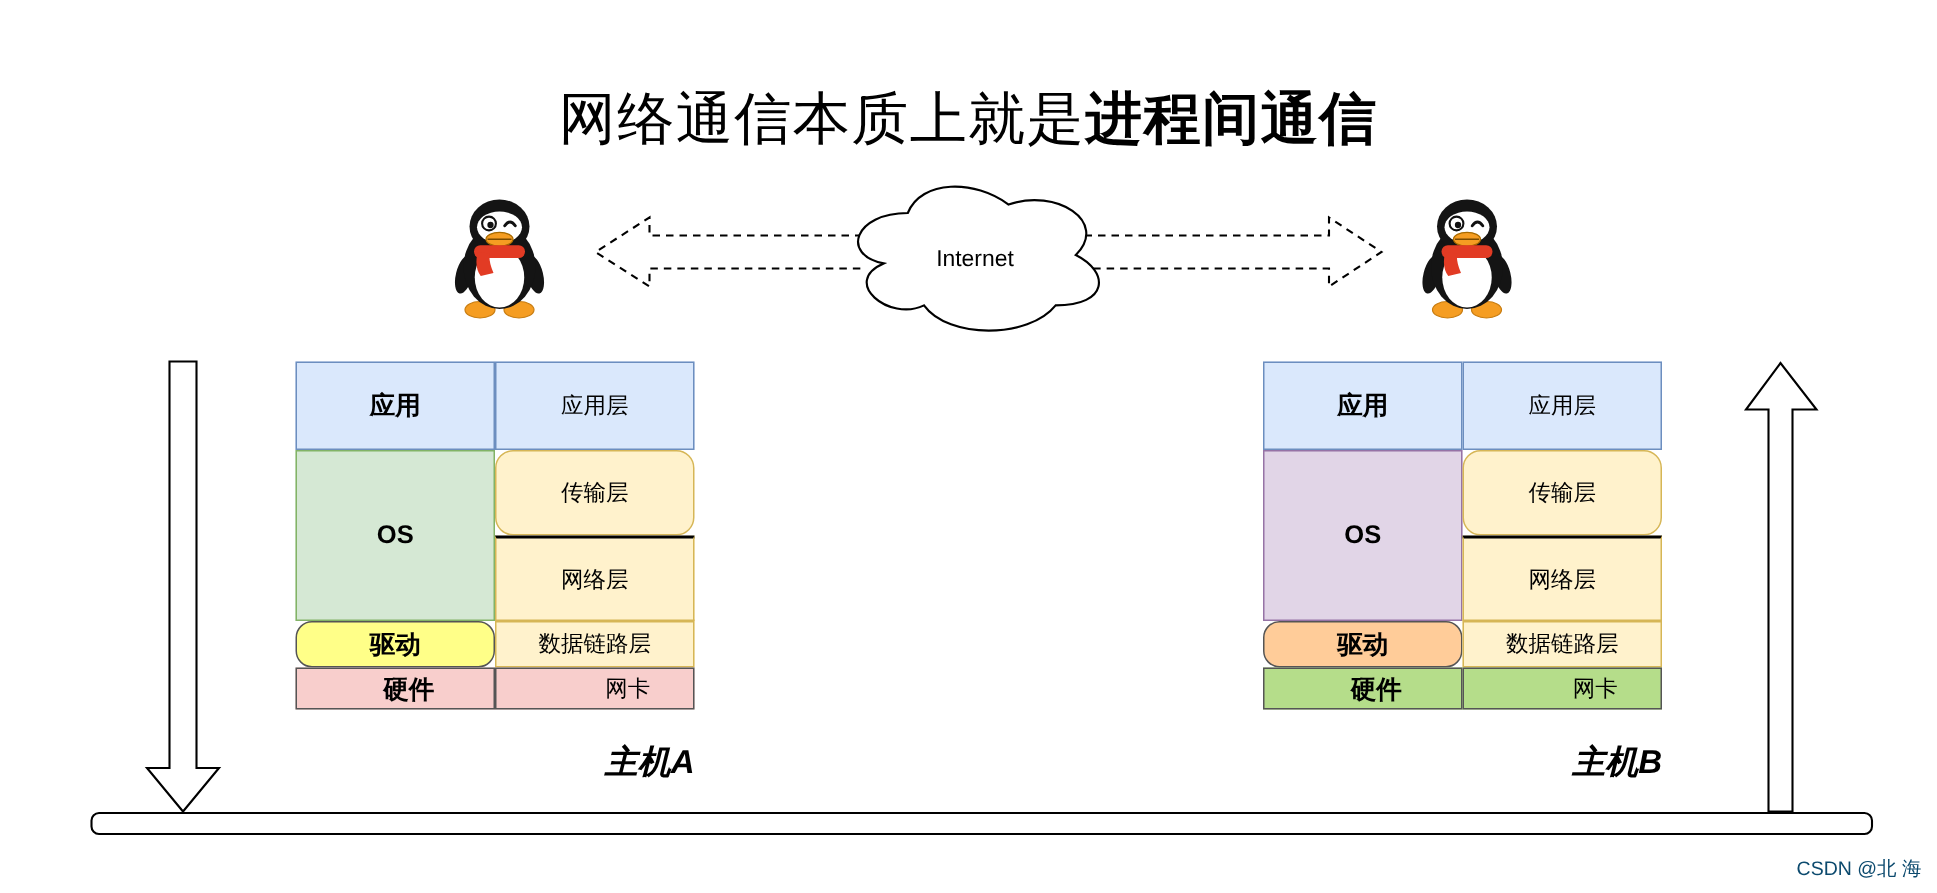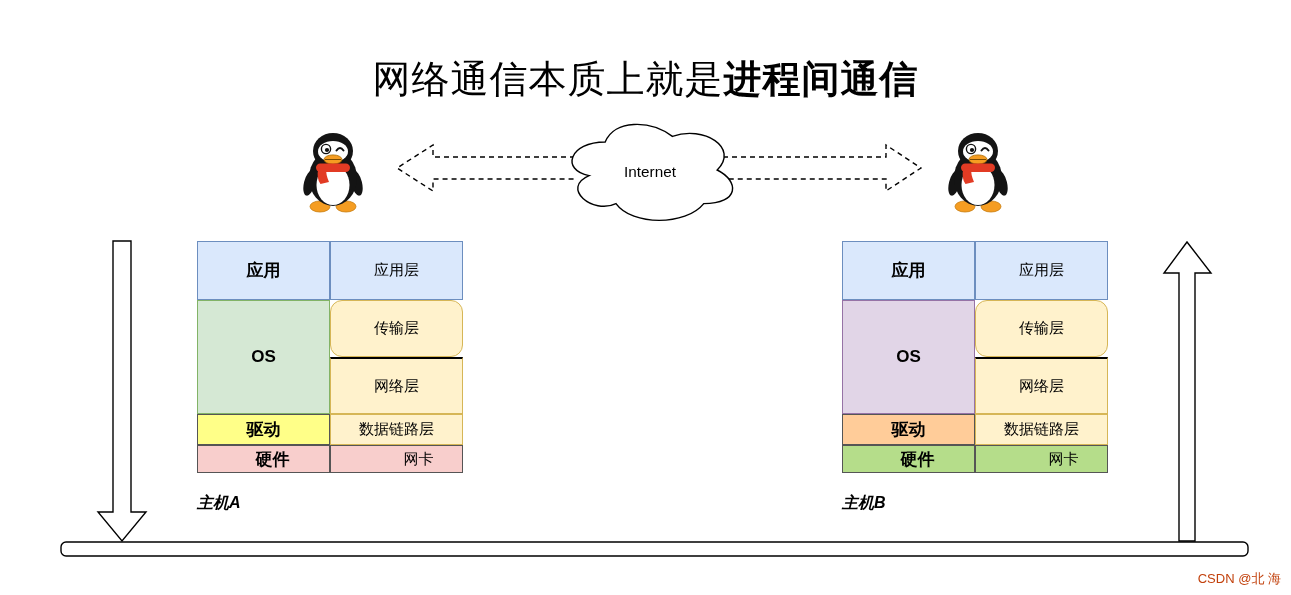--- a/index.html
+++ b/index.html
@@ -28,45 +28,45 @@
     grid-template-rows:59px 57px 57px 31px 28px;
   }
   .cell{
     display:flex;align-items:center;justify-content:center;
     box-sizing:border-box;border:1px solid #999;
     font-size:15px;color:#000;
   }
   .cell.lbold{font-weight:bold;font-size:17px;}
   .c-app{grid-column:1;grid-row:1;}
   .c-os{grid-column:1;grid-row:2/4;font-size:20px;}
-  .c-driver{grid-column:1;grid-row:4;}
+  .c-driver{grid-column:1;grid-row:4;border-radius:11px;}
   .c-hw{grid-column:1;grid-row:5;padding-left:18px;}
   .c-applayer{grid-column:2;grid-row:1;}
   .c-transport{grid-column:2;grid-row:2;border-radius:12px;}
   .c-network{grid-column:2;grid-row:3;}
   .c-datalink{grid-column:2;grid-row:4;}
   .c-nic{grid-column:2;grid-row:5;padding-left:44px;}
   .c-app,.c-applayer{border-color:#6c8ebf;}
   .host-a .c-os{border-color:#82b366;}
   .host-b .c-os{border-color:#9673a6;}
   .c-transport,.c-datalink{border-color:#d6b656;}
   .c-network{border-color:#d6b656;border-top:2.5px solid #000;}
   .c-driver,.c-hw,.c-nic{border-color:#555;}
   #stack-a{left:197px;top:241px;}
   #stack-b{left:842px;top:241px;}
   
   .host-label{
-    width:266px;text-align:left;top:493px;
-    font-weight:bold;font-style:italic;font-size:16px;color:#000;z-index:3;
+    width:266px;text-align:right;top:493px;
+    font-weight:bold;font-style:italic;font-size:22px;color:#000;z-index:3;
   }
   #host-label-a{left:197px;}
   #host-label-b{left:842px;}
   
   .watermark{
-    right:10px;top:570px;color:#c2410c;font-size:13px;z-index:4;
+    right:10px;top:570px;color:#0c4a6e;font-size:13px;z-index:4;
   }
 </style>
 </head>
 <body>
 
 <div class="abs title">
   <span>网络通信本质上就是</span><span class="emph">进程间通信</span>
 </div>
 
 <svg id="bg-layer" class="abs" width="1291" height="595" viewBox="0 0 1291 595">

